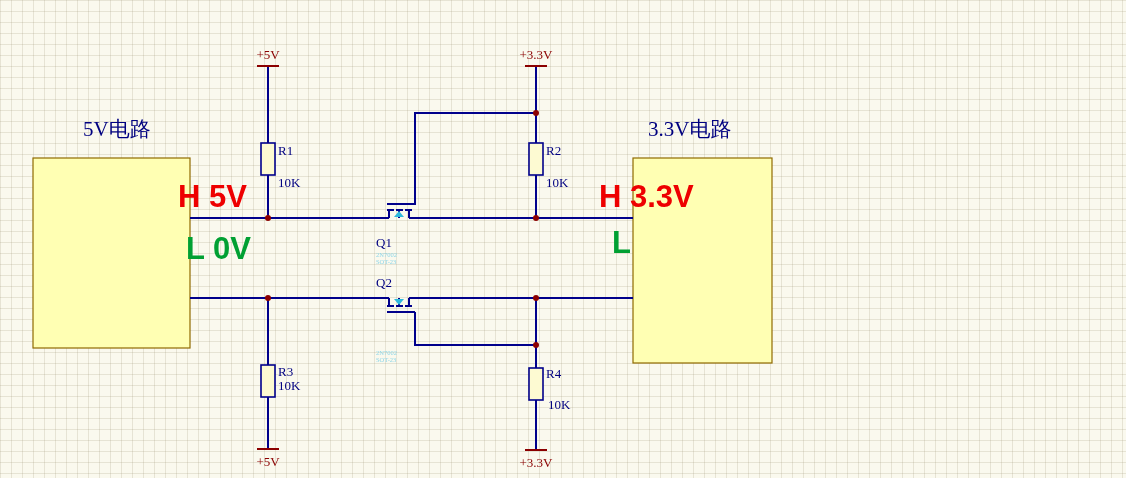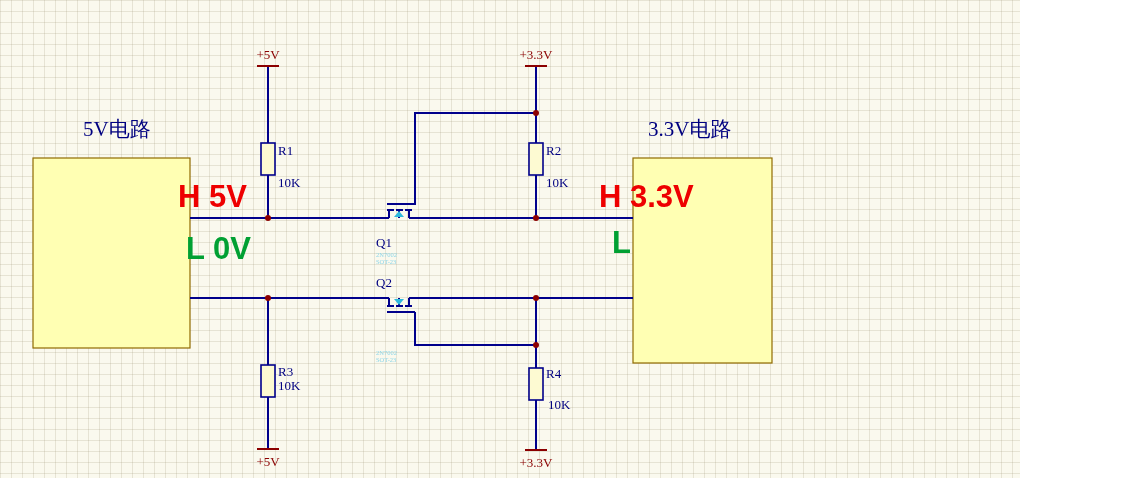--- a/index.html
+++ b/index.html
@@ -1,19 +1,19 @@
 <!DOCTYPE html>
 <html><head>
 <meta charset="utf-8">
 <style>
   html, body { margin: 0; padding: 0; }
   body { background: #ffffff; }
   .canvas {
     position: relative;
-    width: 1020px;
+    width: 1126px;
     height: 478px;
     overflow: hidden;
     background-color: #FAF9EE;
     background-image:
       linear-gradient(to right, rgba(150,142,110,0.20) 1px, transparent 1px),
       linear-gradient(to bottom, rgba(150,142,110,0.20) 1px, transparent 1px);
     background-size: 11px 11px;
   }
   svg { position: absolute; left: 0; top: 0; }
   .t-serif  { font-family: "Liberation Serif", "DejaVu Serif", serif; }

